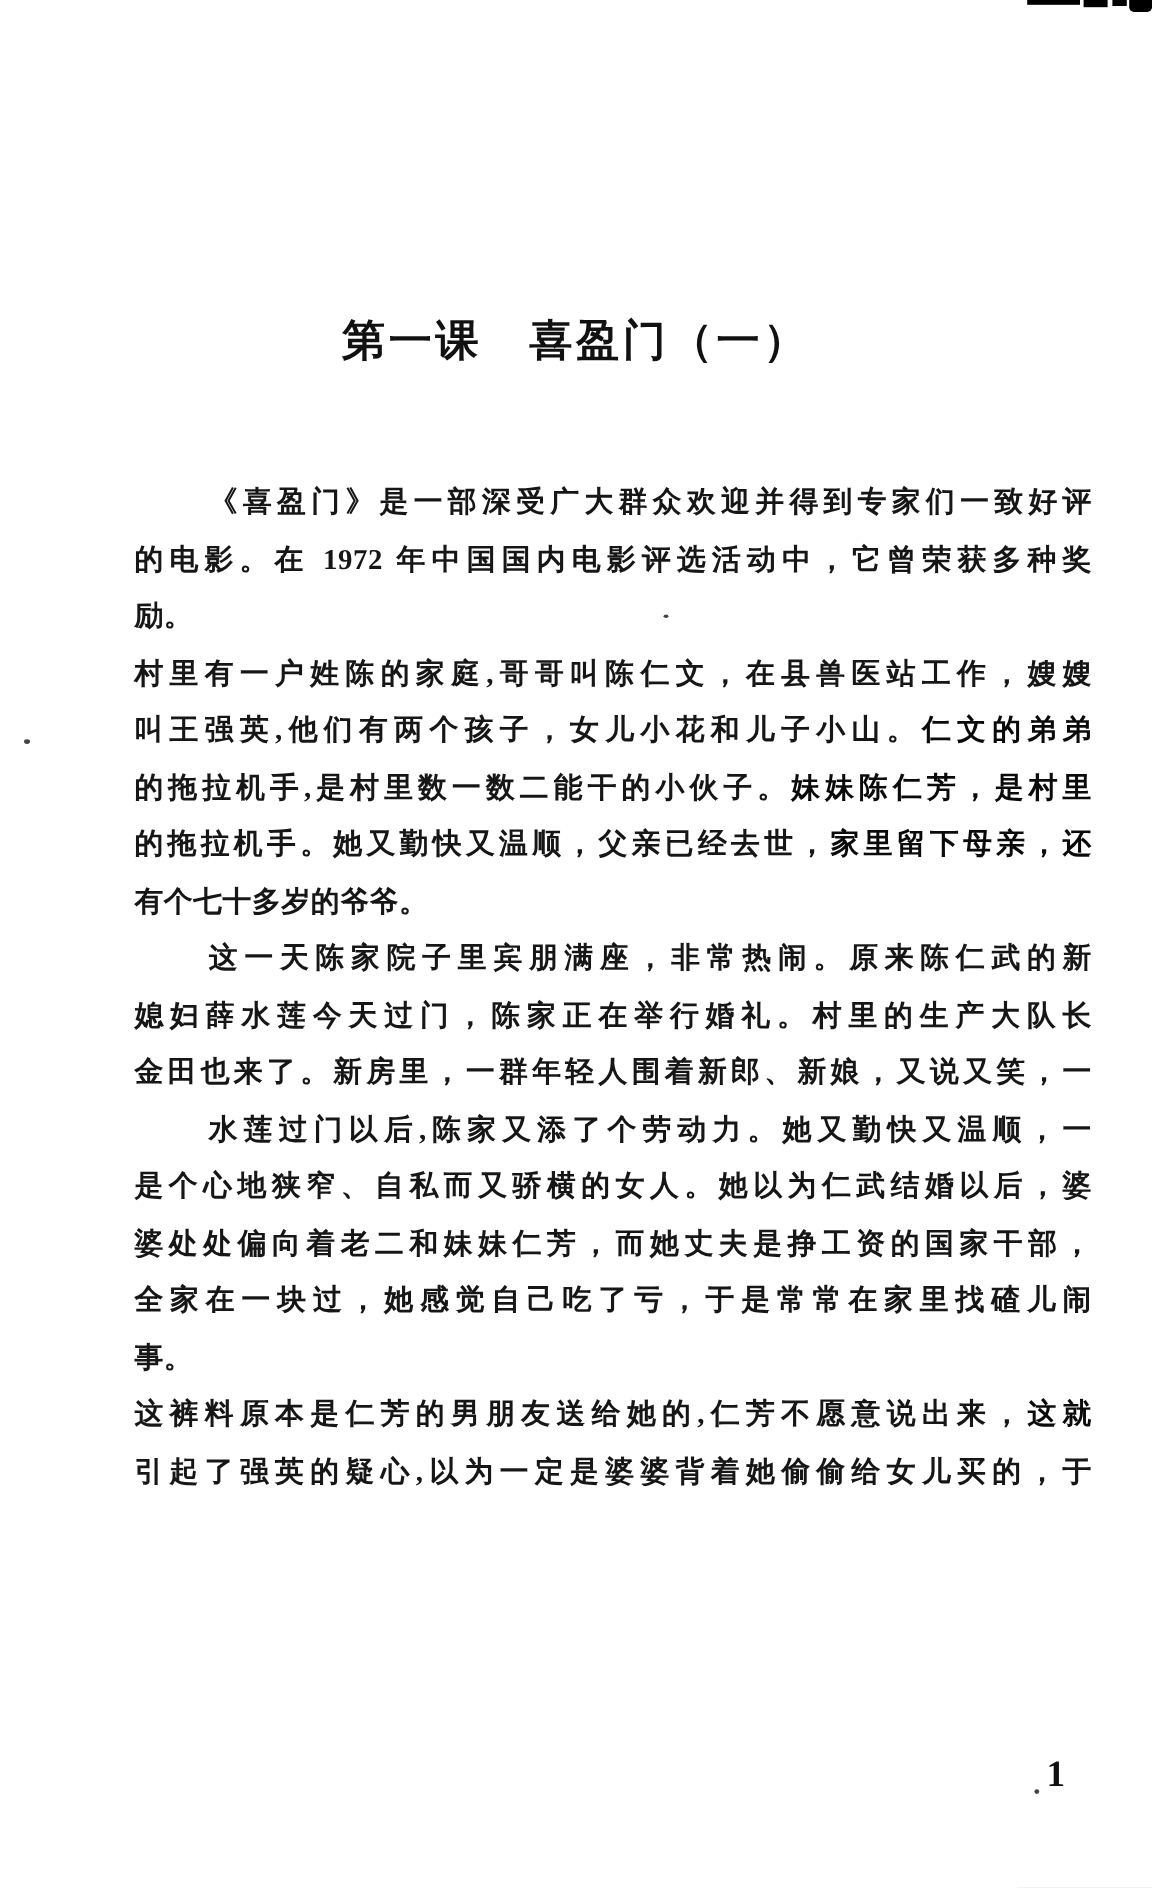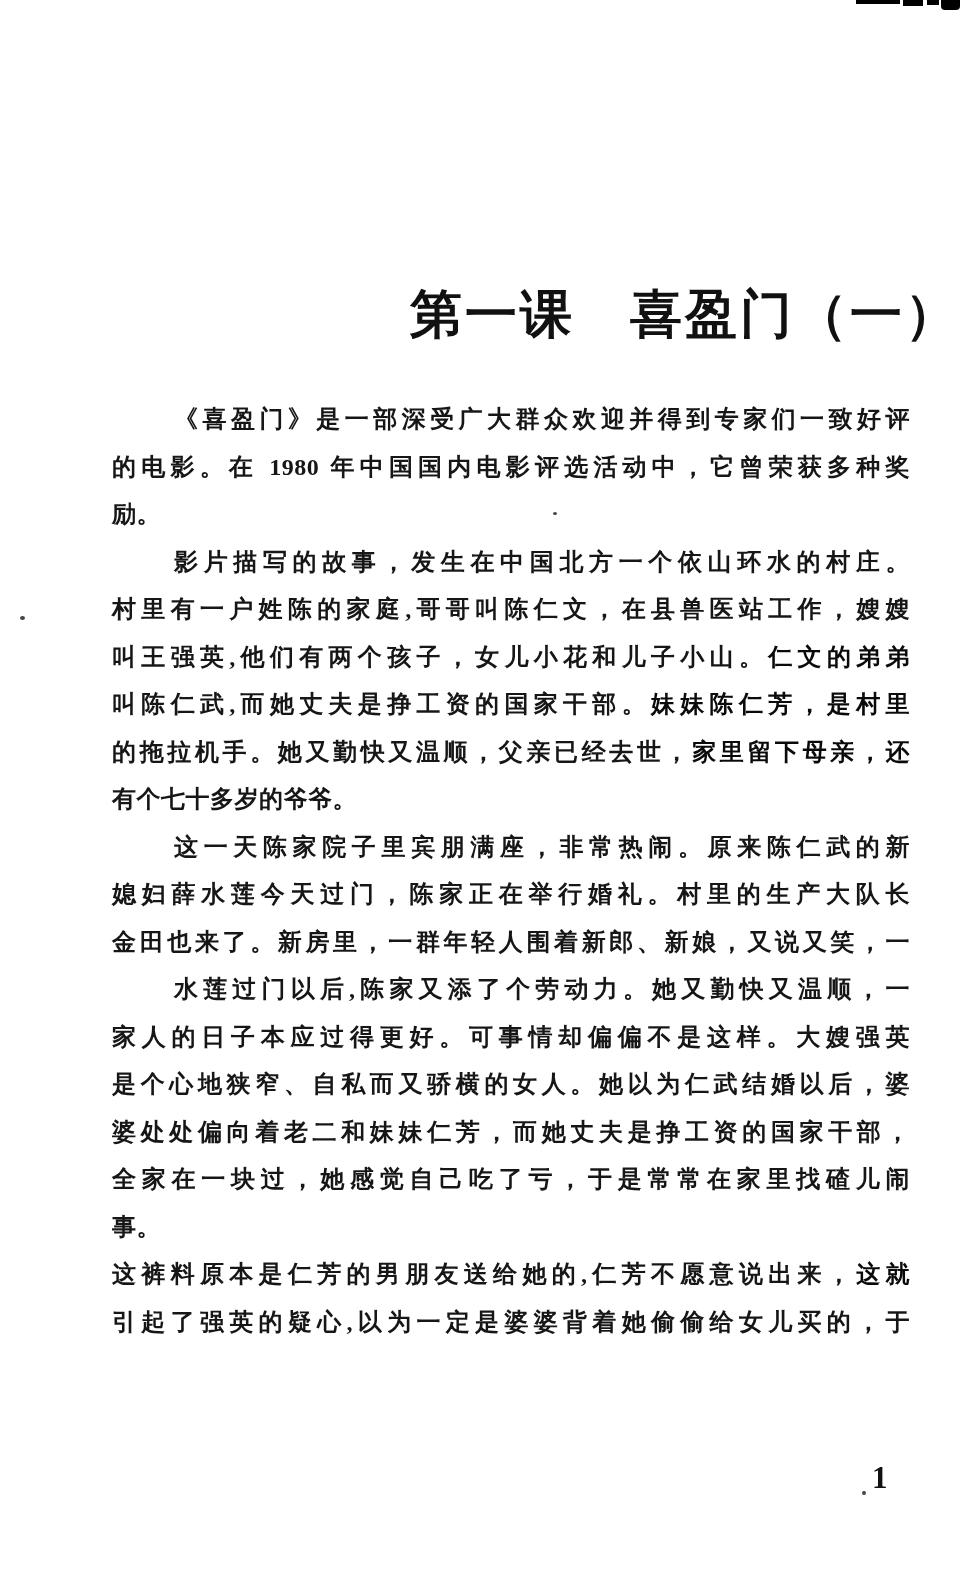--- a/index.html
+++ b/index.html
@@ -8,26 +8,26 @@
     width: 960px;
     height: 1573px;
     margin: 0 auto;
     background: #ffffff;
     overflow: hidden;
     font-family: "Liberation Serif", "DejaVu Serif", serif;
     color: #161616;
   }
   .title {
     position: absolute;
-    top: 280px;
+    top: 260px;
     left: 0;
     width: 100%;
     margin: 0;
-    text-align: right;
-    font-size: 52px;
+    text-align: center;
+    font-size: 36px;
     font-weight: 900;
     letter-spacing: 3px;
     color: #111;
   }
   .body-text {
     position: absolute;
     top: 394px;
     left: 112px;
     width: 798px;
   }
@@ -76,33 +76,31 @@
   <div class="artifact a3"></div>
   <div class="artifact a4"></div>
   <div class="speck s1"></div>
   <div class="speck s2"></div>
   <div class="speck s3"></div>
 
   <h1 class="title">第一课　喜盈门（一）</h1>
 
   <div class="body-text">
       <div class="line indent fill"><span class="seg">《喜盈门》是一部深受广大群众欢迎并得到专家们一致好评</span></div>
-      <div class="line fill"><span class="seg">的电影。在 1980 年中国国内电影评选活动中，它曾荣获多种奖</span></div>
+      <div class="line fill"><span class="seg">的电影。在 1972 年中国国内电影评选活动中，它曾荣获多种奖</span></div>
       <div class="line"><span class="seg">励。</span></div>
-      <div class="line indent fill"><span class="seg">影片描写的故事，发生在中国北方一个依山环水的村庄。</span></div>
       <div class="line fill"><span class="seg">村里有一户姓陈的家庭,哥哥叫陈仁文，在县兽医站工作，嫂嫂</span></div>
       <div class="line fill"><span class="seg">叫王强英,他们有两个孩子，女儿小花和儿子小山。</span><span class="seg bold">仁文的弟弟</span></div>
-      <div class="line fill"><span class="seg">叫陈仁武,而她丈夫是挣工资的国家干部。</span><span class="seg bold">妹妹陈仁芳，是村里</span></div>
+      <div class="line fill"><span class="seg">的拖拉机手,是村里数一数二能干的小伙子。</span><span class="seg bold">妹妹陈仁芳，是村里</span></div>
       <div class="line fill"><span class="seg">的拖拉机手。她又勤快又温顺，父亲已经去世，</span><span class="seg bold">家里留下母亲，还</span></div>
       <div class="line"><span class="seg">有个七十多岁的爷爷。</span></div>
       <div class="line indent fill"><span class="seg">这一天陈家院子里宾朋满座，非常热闹。原来陈仁武的新</span></div>
       <div class="line fill"><span class="seg">媳妇薛水莲今天过门，陈家正在举行婚礼。村里的生产大队长</span></div>
       <div class="line fill"><span class="seg">金田也来了。新房里，一群年轻人围着新郎、新娘，又说又笑，一</span></div>
       <div class="line indent fill"><span class="seg">水莲过门以后,陈家又添了个劳动力。她又勤快又温顺，一</span></div>
-      <div class="line fill"><span class="seg">家人的日子本应过得更好。可事情却偏偏不是这样。大嫂强英</span></div>
       <div class="line fill"><span class="seg">是个心地狭窄、自私而又骄横的女人。她以为仁武结婚以后，婆</span></div>
       <div class="line fill"><span class="seg">婆处处偏向着老二和妹妹仁芳，而她丈夫是挣工资的国家干部，</span></div>
       <div class="line fill"><span class="seg">全家在一块过，她感觉自己吃了亏，于是常常在家里找碴儿闹</span></div>
       <div class="line"><span class="seg">事。</span></div>
       <div class="line fill"><span class="seg">这裤料原本是仁芳的男朋友送给她的,仁芳不愿意说出来，</span><span class="seg bold">这就</span></div>
       <div class="line fill"><span class="seg">引起了强英的疑心,以为一定是婆婆背着她偷偷给女儿买的，于</span></div>
     </div>
 
   <div class="page-number">1</div>
 

